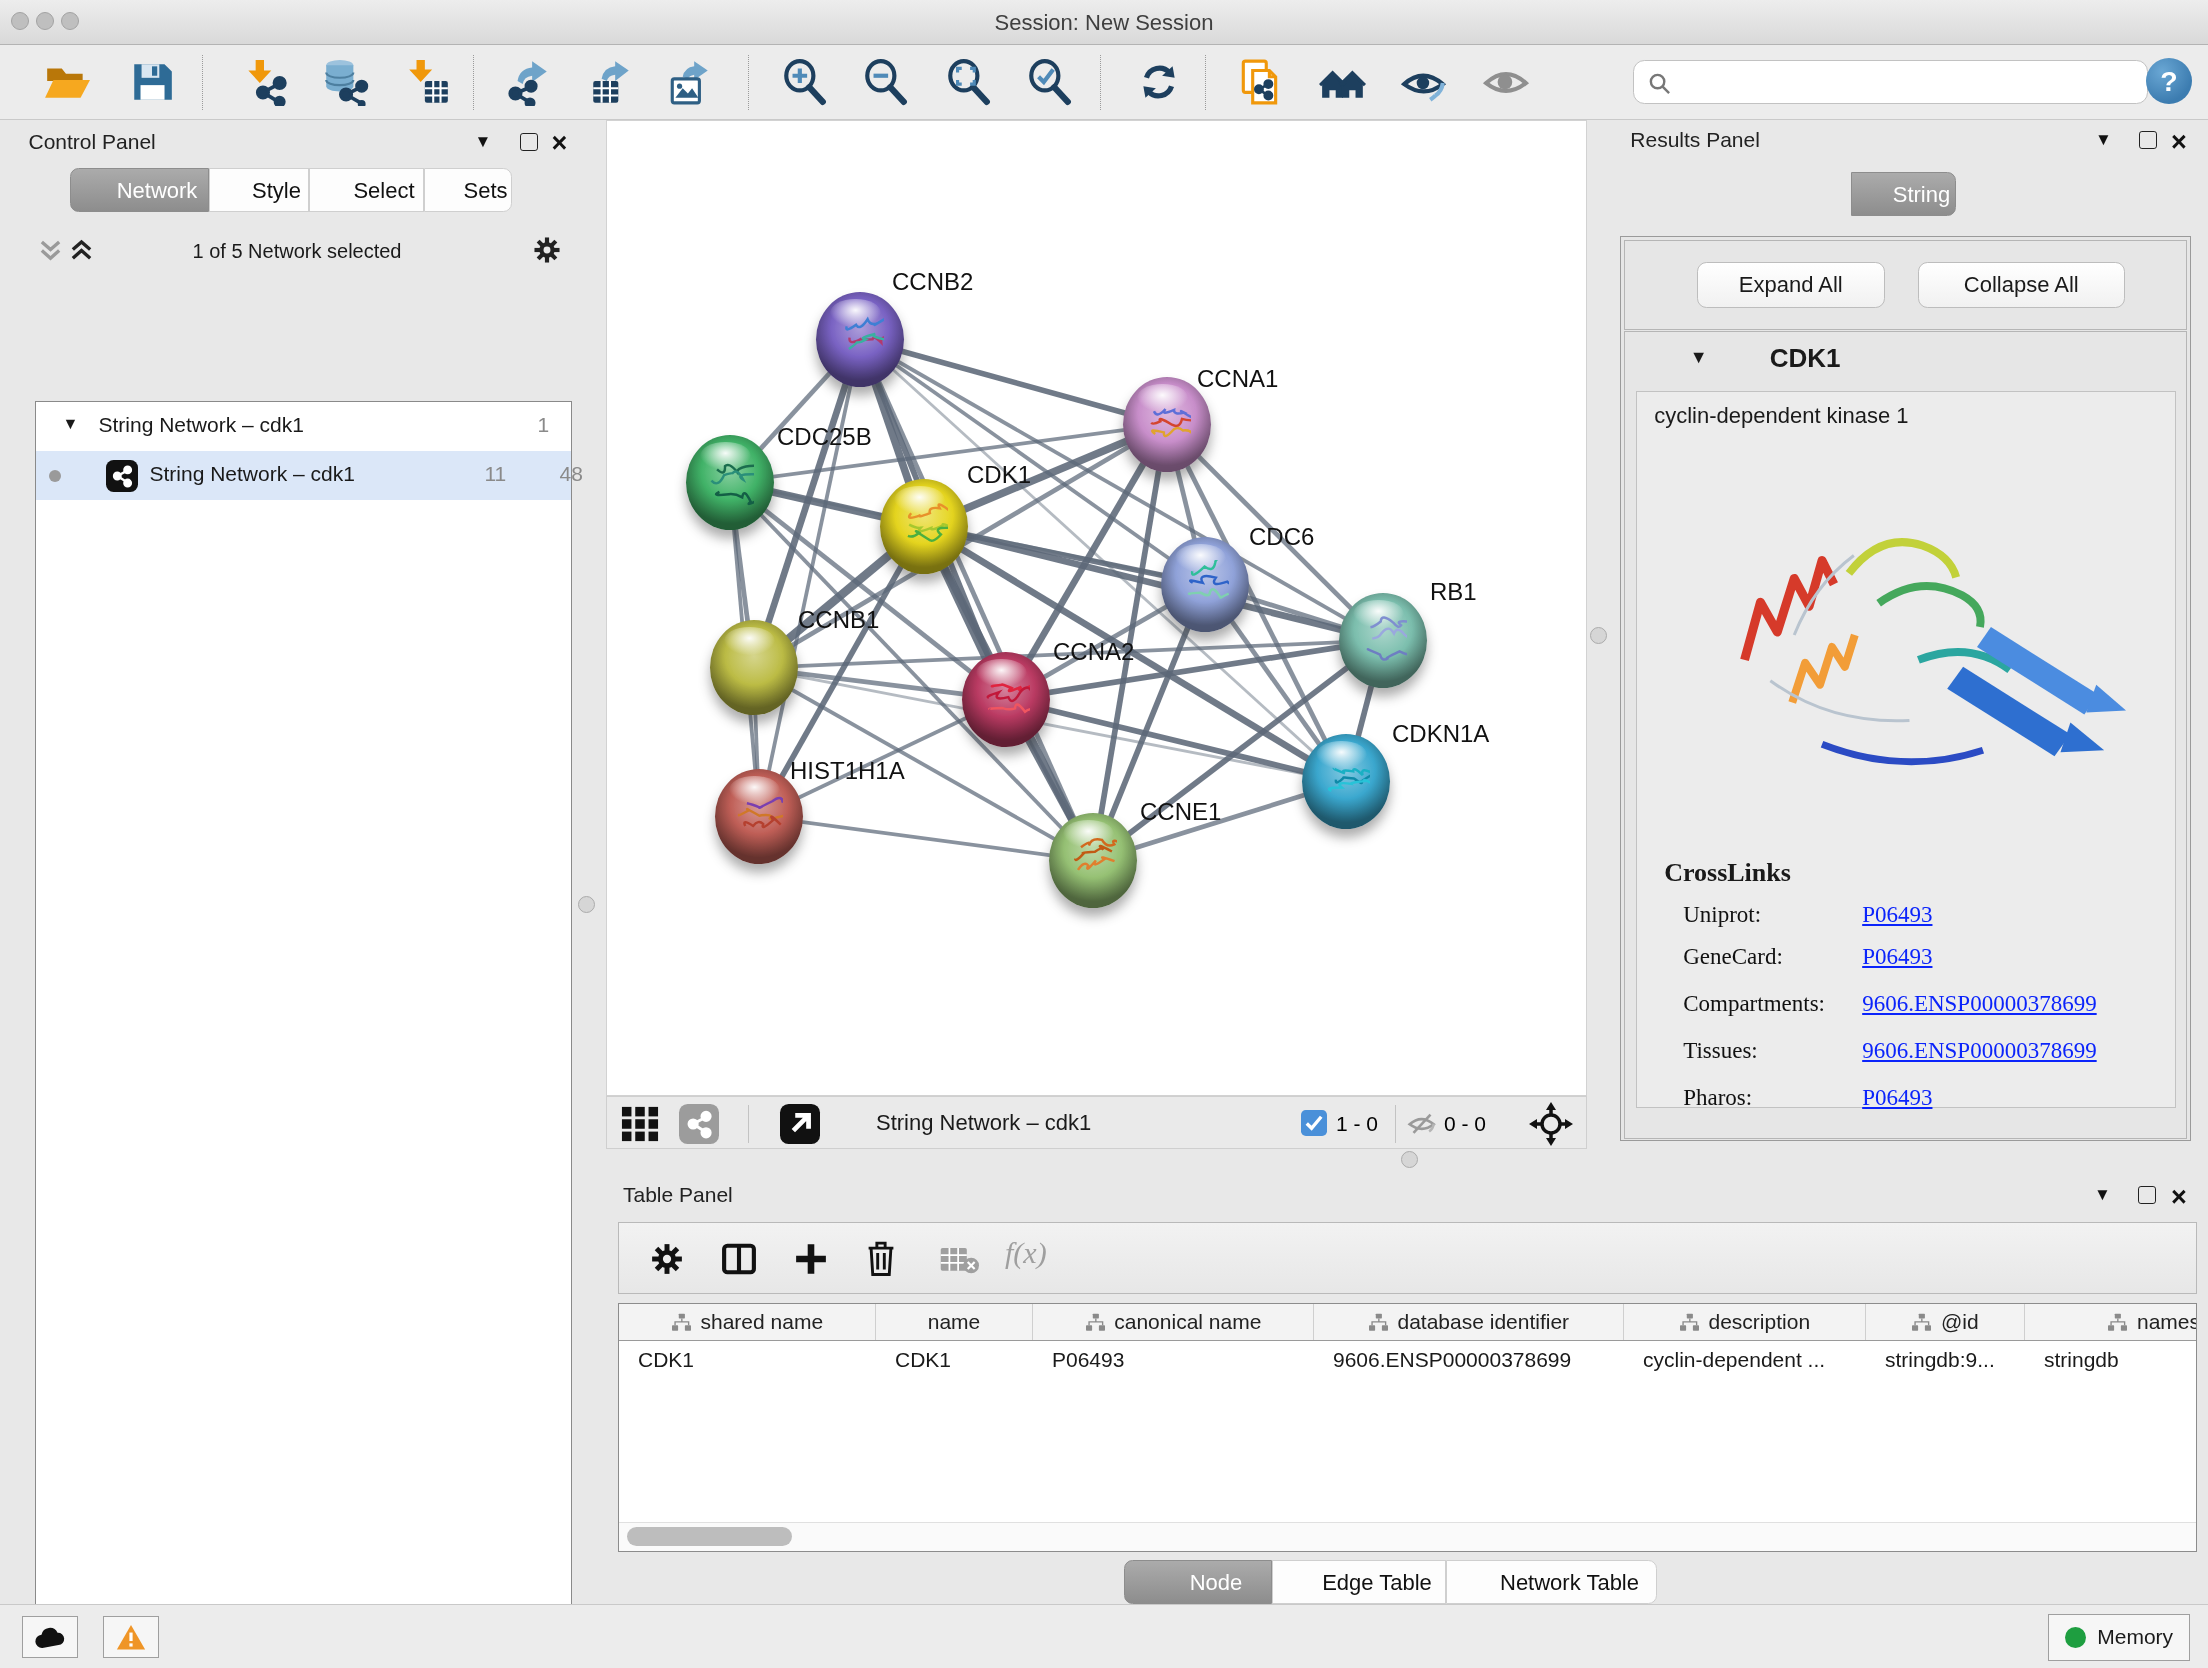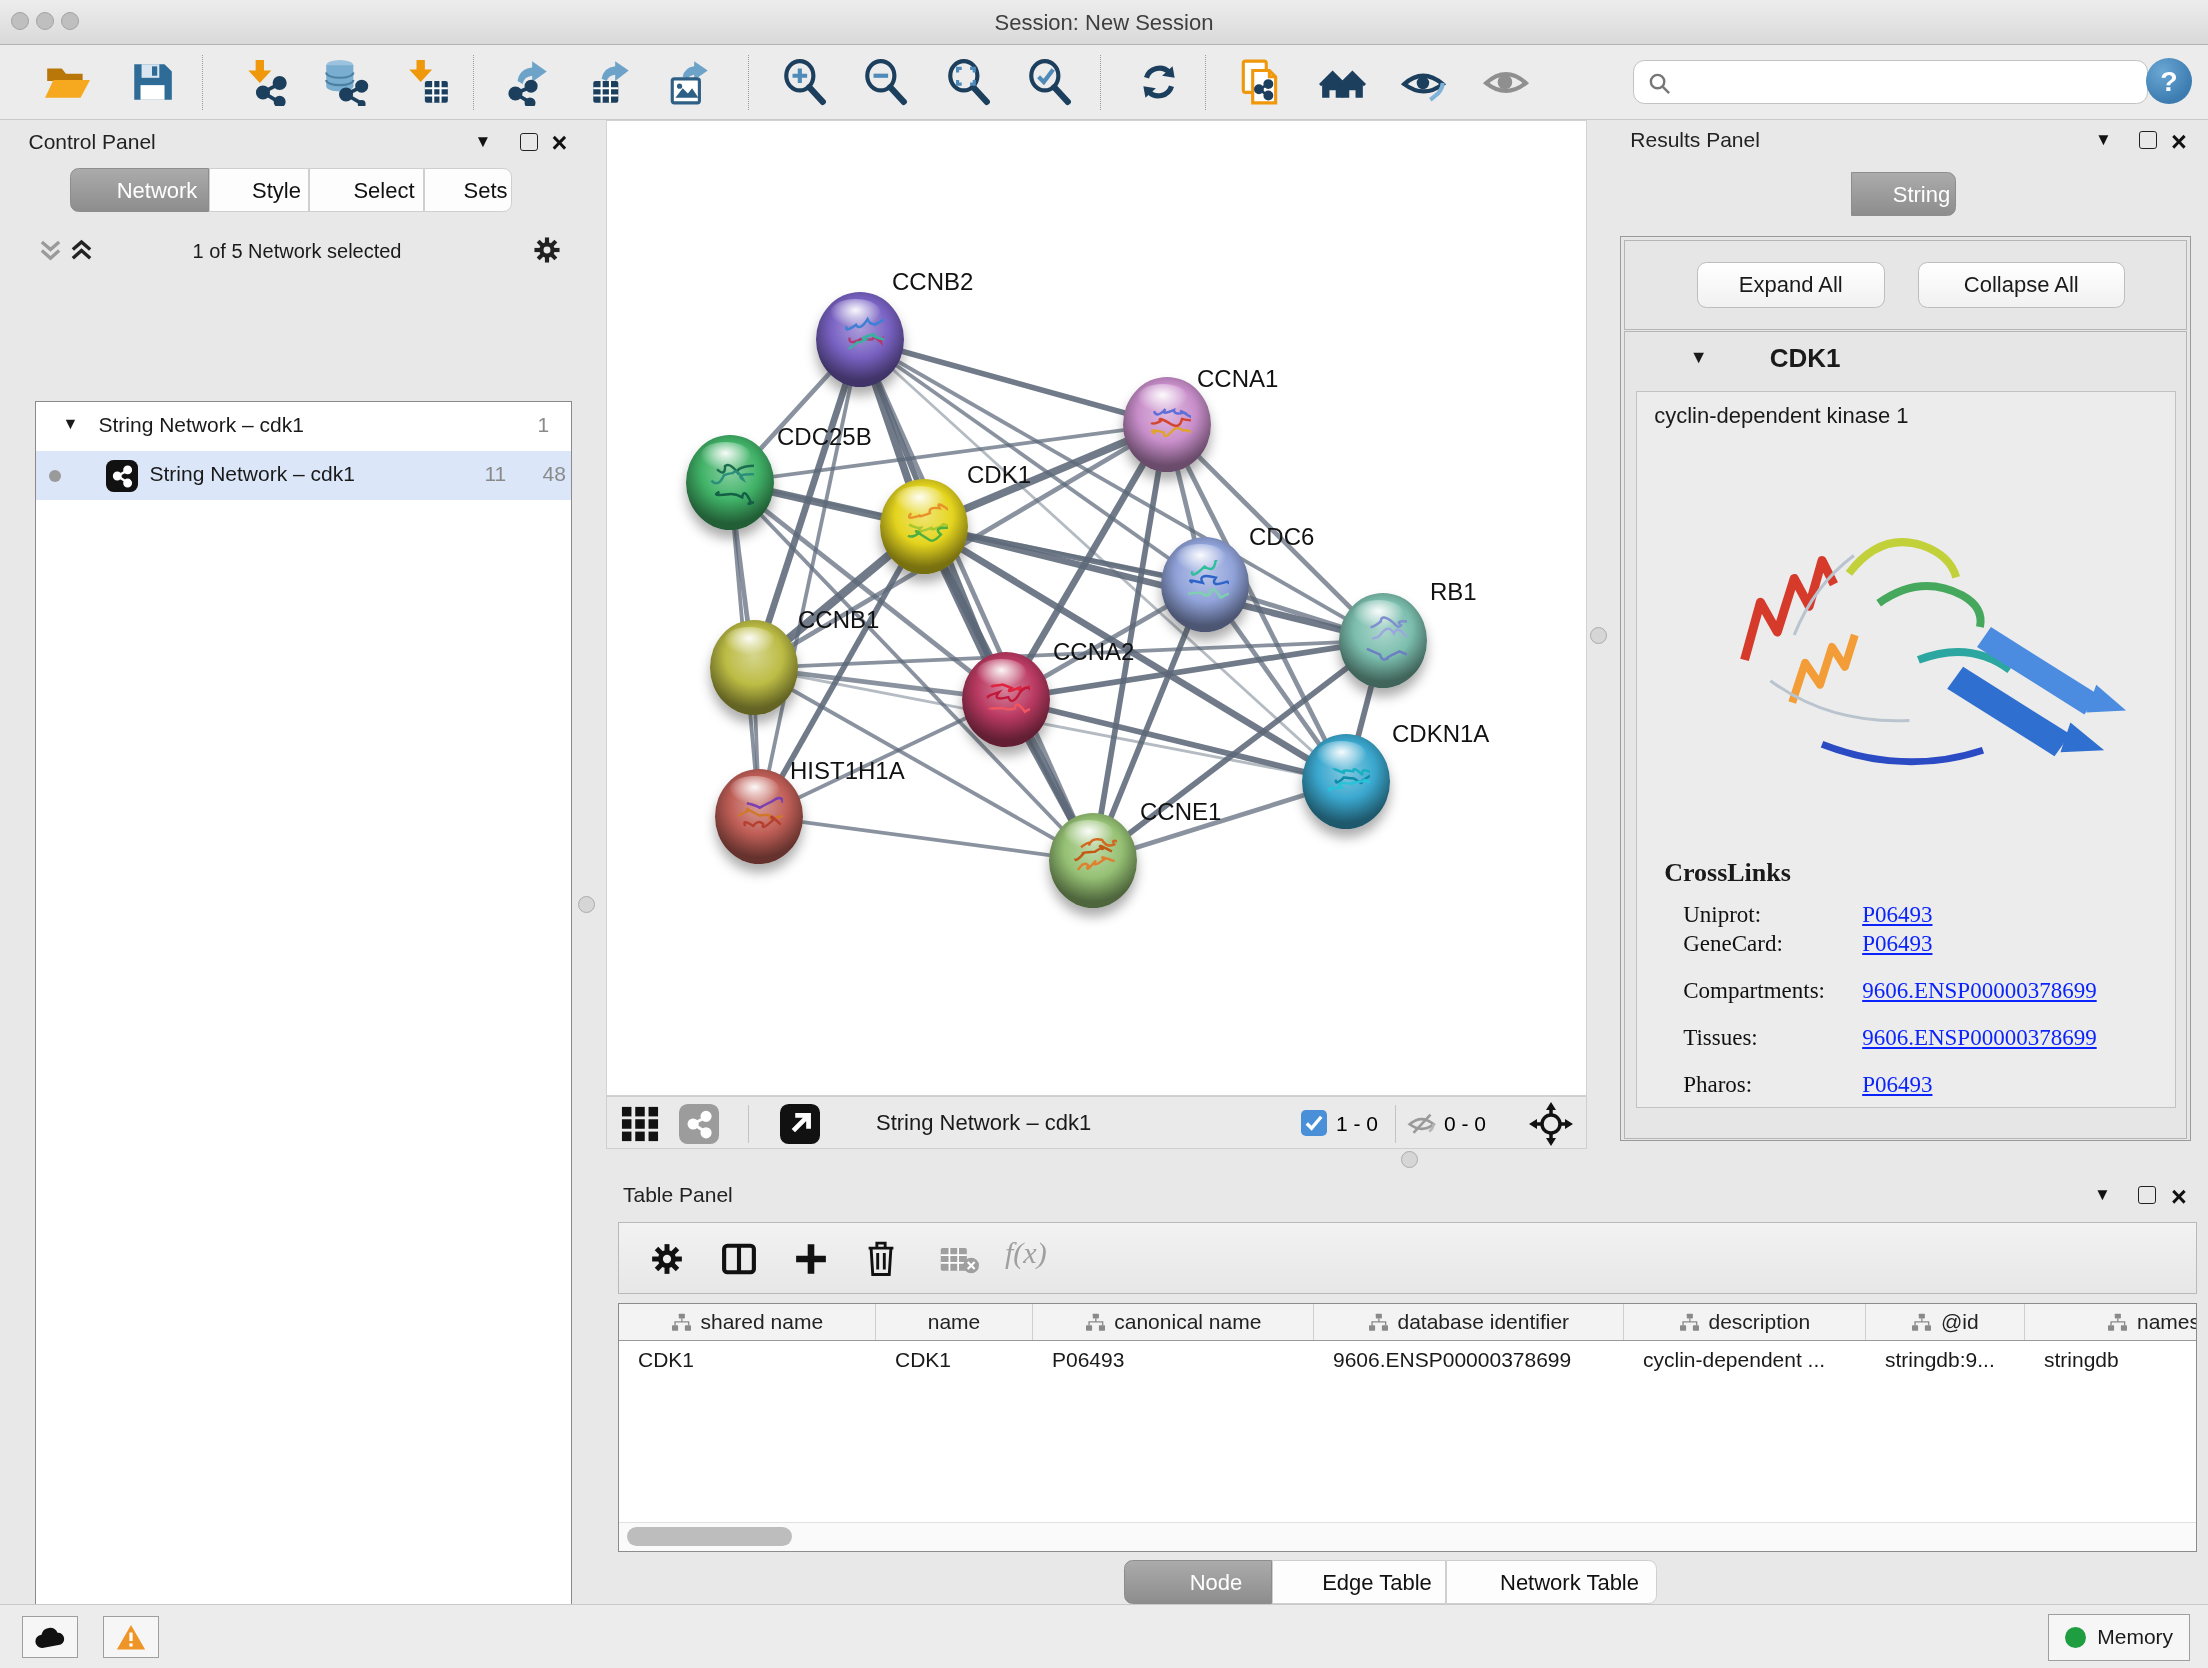--- a/index.html
+++ b/index.html
@@ -309,21 +309,21 @@
               <g stroke="#fff" stroke-width="2.5" fill="#fff">
                 <path d="M12 17l11-6M12 17l11 7" fill="none"></path>
                 <circle cx="12" cy="17" r="3.5"></circle>
                 <circle cx="23" cy="10.5" r="3.5"></circle>
                 <circle cx="23" cy="24.5" r="3.5"></circle>
               </g>
             </svg>
         </span>
         <span style="position:absolute;left:114px;top:11.4px">String Network – cdk1</span>
         <span class="cnt" style="left:449px;top:11.4px">11</span>
-        <span class="cnt" style="left:507px;top:11.4px">48</span>
+        <span class="cnt" style="left:524px;top:11.4px">48</span>
       </div>
     </div>
   </div>
 
   <div class="abs" style="left:578px;top:896px">
       <div class="handle"></div>
     </div>
   <div class="abs" style="left:1590px;top:627px">
       <div class="handle"></div>
     </div>
@@ -556,21 +556,21 @@
             <path d="M96 236 q60 44 140 40" stroke="#b9c4cf" stroke-width="3" fill="none"></path>
             <path d="M180 110 q-40 30-60 80" stroke="#b9c4cf" stroke-width="3" fill="none"></path>
             <path d="M290 222 L398 290 L382 312 L274 244 Z" fill="#2e6fd0"></path>
             <path d="M318 182 L426 250 L412 270 L304 202 Z" fill="#4b8ce0"></path>
             <path d="M398 278 l34 28 -44 2z" fill="#2e6fd0"></path>
             <path d="M424 240 l30 26 -40 2z" fill="#4b8ce0"></path>
           </svg>
 
           <div class="serif" style="position:absolute;left:27px;top:466px;font-size:26px;font-weight:bold">CrossLinks</div>
           <div id="crosslinks" class="serif" style="position:absolute;left:46px;top:510px;width:476px">
-              <div style="display: flex; margin-bottom: 3px;">
+              <div style="display: flex; margin-bottom: 16px;">
                 <span class="xl-label" style="width: 179px;">Uniprot:</span>
                 <a class="xl-link">P06493</a>
               </div>
               <div style="display: flex; margin-bottom: 21px;">
                 <span class="xl-label" style="width: 179px;">GeneCard:</span>
                 <a class="xl-link">P06493</a>
               </div>
               <div style="display: flex; margin-bottom: 21px;">
                 <span class="xl-label" style="width: 179px;">Compartments:</span>
                 <a class="xl-link">9606.ENSP00000378699</a>

